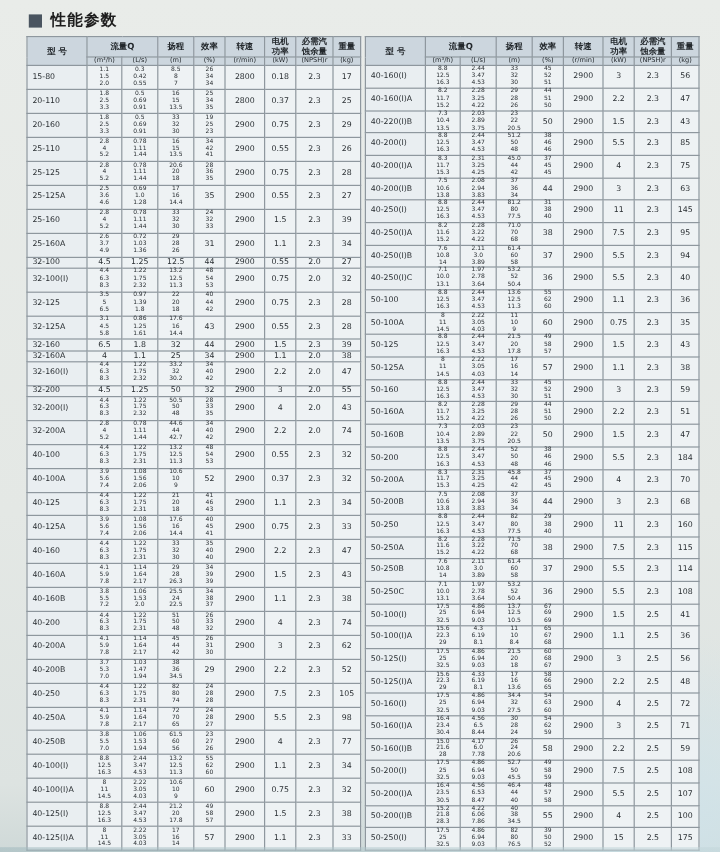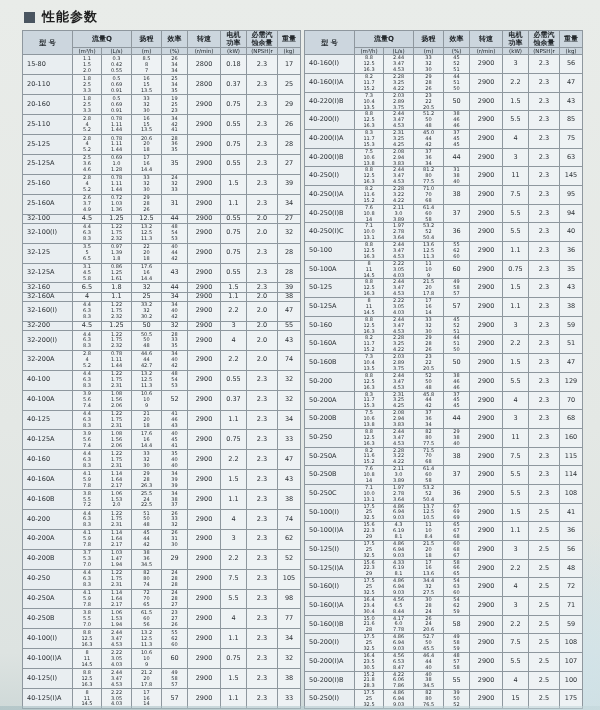--- a/index.html
+++ b/index.html
@@ -1082,21 +1082,21 @@
 4.53</td>
             <td>52
 50
 48</td>
             <td>38
 46
 46</td>
             <td class="single">2900</td>
             <td class="single">5.5</td>
             <td class="single">2.3</td>
-            <td class="single">129</td>
+            <td class="single">184</td>
           </tr>
           <tr>
             <td class="model">50-200A</td>
             <td>8.3
 11.7
 15.3</td>
             <td>2.31
 3.25
 4.25</td>
             <td>45.8

